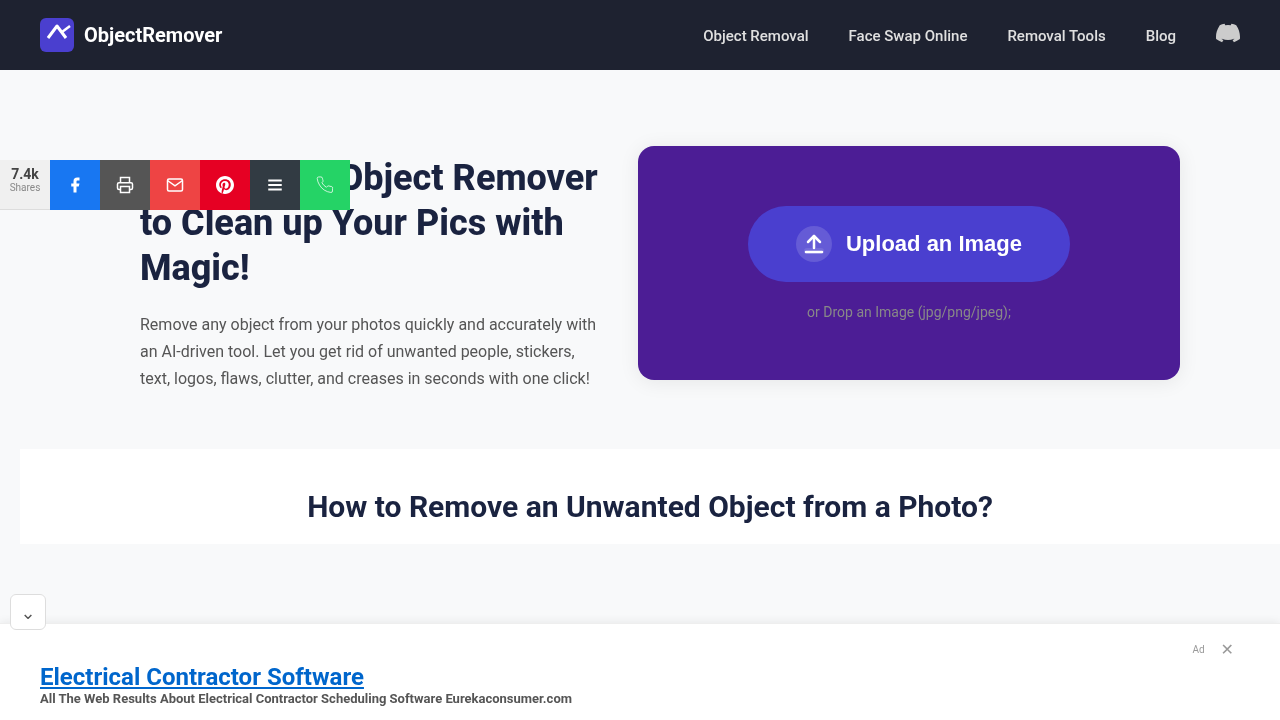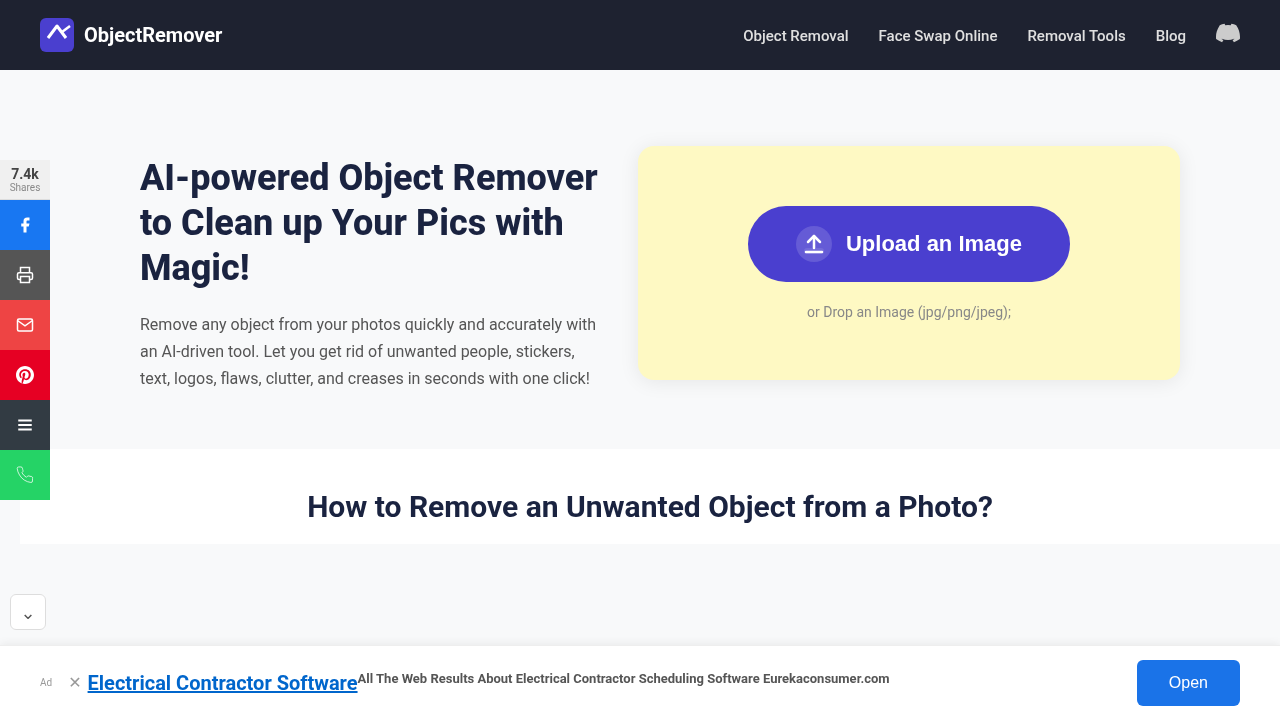--- a/index.html
+++ b/index.html
@@ -24,42 +24,42 @@
       font-weight: 700;
       text-decoration: none;
     }
     .logo-icon {
       width: 34px;
       height: 34px;
     }
     .navbar-nav {
       display: flex;
       align-items: center;
-      gap: 30px;
+      gap: 40px;
       list-style: none;
     }
     .navbar-nav a {
       color: #e0e0e0;
       text-decoration: none;
       font-size: 15px;
       font-weight: 500;
     }
     .discord-icon {
       color: #e0e0e0;
       font-size: 22px;
       cursor: pointer;
     }
 
     
     .social-sidebar {
       position: fixed;
       left: 0;
       top: 160px;
       display: flex;
-      flex-direction: column;
+      flex-direction: row;
       z-index: 100;
     }
     .social-btn {
       width: 50px;
       height: 50px;
       display: flex;
       align-items: center;
       justify-content: center;
       color: #fff;
       font-size: 18px;
@@ -94,21 +94,21 @@
       line-height: 1.25;
       margin-bottom: 20px;
     }
     .hero-description {
       font-size: 16px;
       color: #555;
       line-height: 1.7;
     }
     .upload-area {
       flex: 1;
-      background: #fef9c3;
+      background: #4c1d95;
       border-radius: 16px;
       box-shadow: 0 2px 20px rgba(0,0,0,0.08);
       padding: 60px 40px;
       display: flex;
       flex-direction: column;
       align-items: center;
       justify-content: center;
       min-height: 220px;
       min-width: 420px;
     }
@@ -167,21 +167,21 @@
     }
     .ad-close-btn {
       font-size: 16px;
       cursor: pointer;
       color: #999;
       background: none;
       border: none;
       padding: 2px 6px;
     }
     .ad-title {
-      font-size: 20px;
+      font-size: 24px;
       font-weight: 700;
       color: #0066cc;
       text-decoration: underline;
       cursor: pointer;
     }
     .ad-subtitle {
       font-size: 13px;
       color: #555;
       margin-top: 0;
       font-weight: bold;
@@ -313,22 +313,21 @@
   </div>
 </div>
 
 <div class="how-to-section">
   <h2 class="how-to-title">How to Remove an Unwanted Object from a Photo?</h2>
 </div>
 
 <div class="chevron-down">⌄</div>
 
 <div class="ad-banner">
-  <div style="display:flex;flex-direction:row;flex:1;">
+  <div style="display:flex;flex-direction:column;flex:1;">
     <div class="ad-header">
       <span class="ad-label">Ad</span>
       <button class="ad-close-btn">✕</button>
     </div>
     <div class="ad-title">Electrical Contractor Software</div>
     <div class="ad-subtitle">All The Web Results About Electrical Contractor Scheduling Software Eurekaconsumer.com</div>
   </div>
-  <button class="ad-open-btn">Open</button>
 </div>
 
 </body></html>

